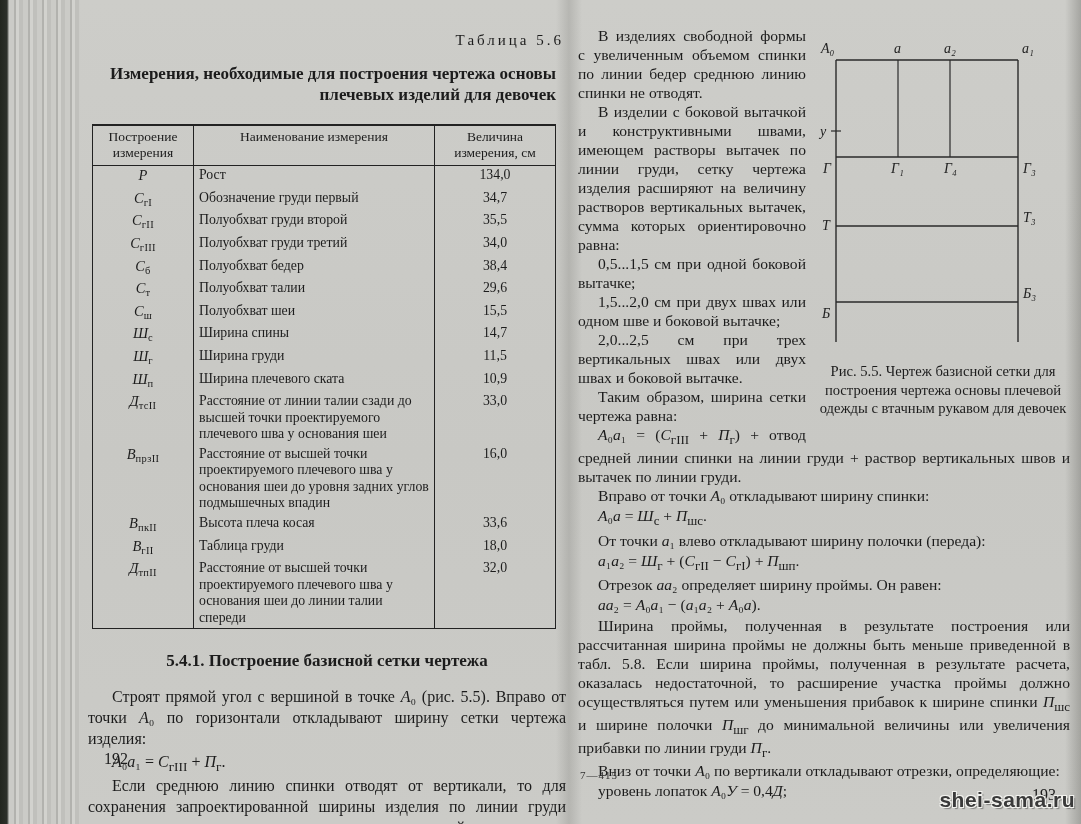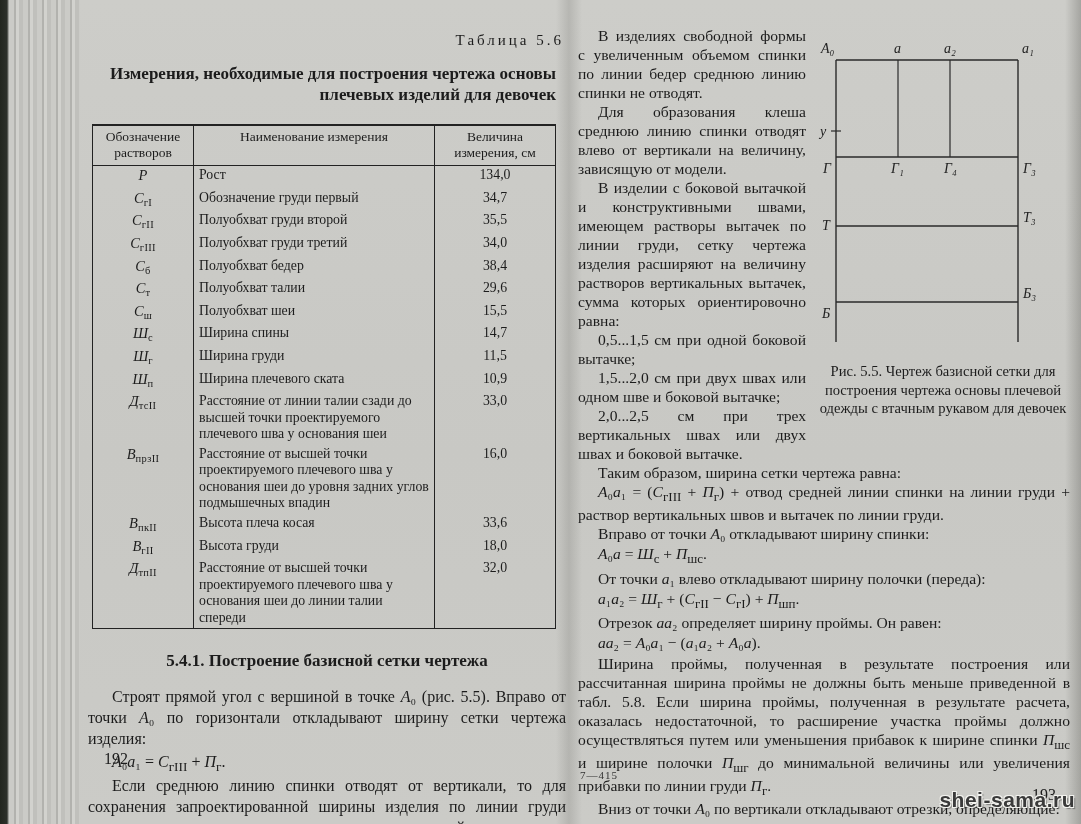--- a/index.html
+++ b/index.html
@@ -106,21 +106,21 @@
 <div class="gutter-shadow"></div>
 <div class="right-edge"></div>
 
 <div class="page-left">
   <div class="table-label">Таблица 5.6</div>
   <div class="table-title">Измерения, необходимые для построения чертежа основы плечевых изделий для девочек</div>
 
   <table class="meas">
     <thead>
       <tr>
-        <th class="col-sym">Обозначение растворов</th>
+        <th class="col-sym">Построение измерения</th>
         <th>Наименование измерения</th>
         <th class="col-val">Величина измерения, см</th>
       </tr>
     </thead>
     <tbody>
       <tr>
         <td class="col-sym"><span class="sym">Р</span><span class="sub"></span></td>
         <td>Рост</td>
         <td class="col-val">134,0</td>
       </tr>
@@ -179,21 +179,21 @@
         <td class="gap-top">Расстояние от высшей точки проектируемого плечевого шва у основания шеи до уровня задних углов подмышечных впадин</td>
         <td class="col-val gap-top">16,0</td>
       </tr>
       <tr>
         <td class="col-sym gap-top"><span class="sym">В</span><span class="sub">пкII</span></td>
         <td class="gap-top">Высота плеча косая</td>
         <td class="col-val gap-top">33,6</td>
       </tr>
       <tr>
         <td class="col-sym"><span class="sym">В</span><span class="sub">гII</span></td>
-        <td>Высота груди</td>
+        <td>Таблица груди</td>
         <td class="col-val">18,0</td>
       </tr>
       <tr class="last-row">
         <td class="col-sym"><span class="sym">Д</span><span class="sub">тпII</span></td>
         <td>Расстояние от высшей точки проектируемого плечевого шва у основания шеи до линии талии спереди</td>
         <td class="col-val">32,0</td>
       </tr>
     </tbody>
   </table>
 
@@ -233,21 +233,20 @@
         <text x="205" y="143">Г₃</text>
         <text x="4" y="200">Т</text>
         <text x="205" y="192">Т₃</text>
         <text x="4" y="288">Б</text>
         <text x="205" y="268">Б₃</text>
       </svg>
       <div class="fig-caption">Рис. 5.5. Чертеж базисной сетки для построения чертежа основы плечевой одежды с втачным рукавом для девочек</div>
     </div>
 
     <p class="para">В изделиях свободной формы с увеличенным объемом спинки по линии бедер среднюю линию спинки не отводят.</p>
-    <p class="para">Для образования клеша среднюю линию спинки отводят влево от вертикали на величину, зависящую от модели.</p>
     <p class="para">В изделии с боковой вытачкой и конструктивными швами, имеющем растворы вытачек по линии груди, сетку чертежа изделия расширяют на величину растворов вертикальных вытачек, сумма которых ориентировочно равна:</p>
     <p class="para">0,5...1,5 см при одной боковой вытачке;</p>
     <p class="para">1,5...2,0 см при двух швах или одном шве и боковой вытачке;</p>
     <p class="para">2,0...2,5 см при трех вертикальных швах или двух швах и боковой вытачке.</p>
     <p class="para">Таким образом, ширина сетки чертежа равна:</p>
     <p class="para"><i>А</i>₀<i>а</i>₁ = (<i>С</i><sub>гIII</sub> + <i>П</i><sub>г</sub>) + отвод средней линии спинки на линии груди + раствор вертикальных швов и вытачек по линии груди.</p>
     <p class="para">Вправо от точки <i>А</i>₀ откладывают ширину спинки:</p>
     <p class="formula"><i>А</i>₀<i>а</i> = <i>Ш</i><sub>с</sub> + <i>П</i><sub>шс</sub>.</p>
     <p class="para">От точки <i>а</i>₁ влево откладывают ширину полочки (переда):</p>
     <p class="formula"><i>а</i>₁<i>а</i>₂ = <i>Ш</i><sub>г</sub> + (<i>С</i><sub>гII</sub> − <i>С</i><sub>гI</sub>) + <i>П</i><sub>шп</sub>.</p>

